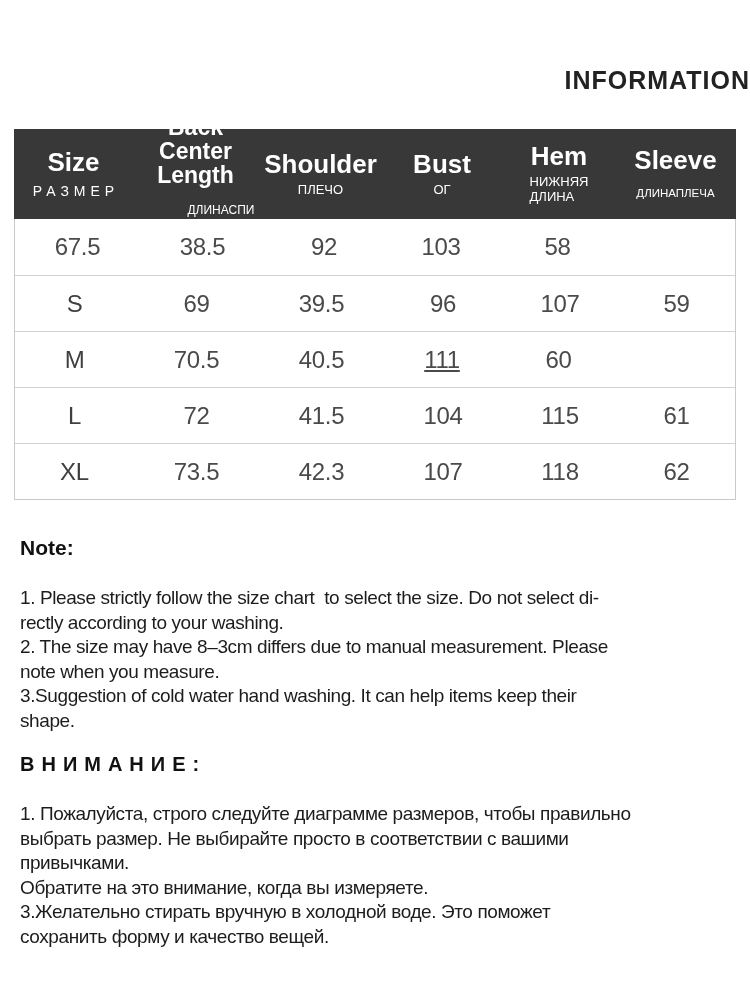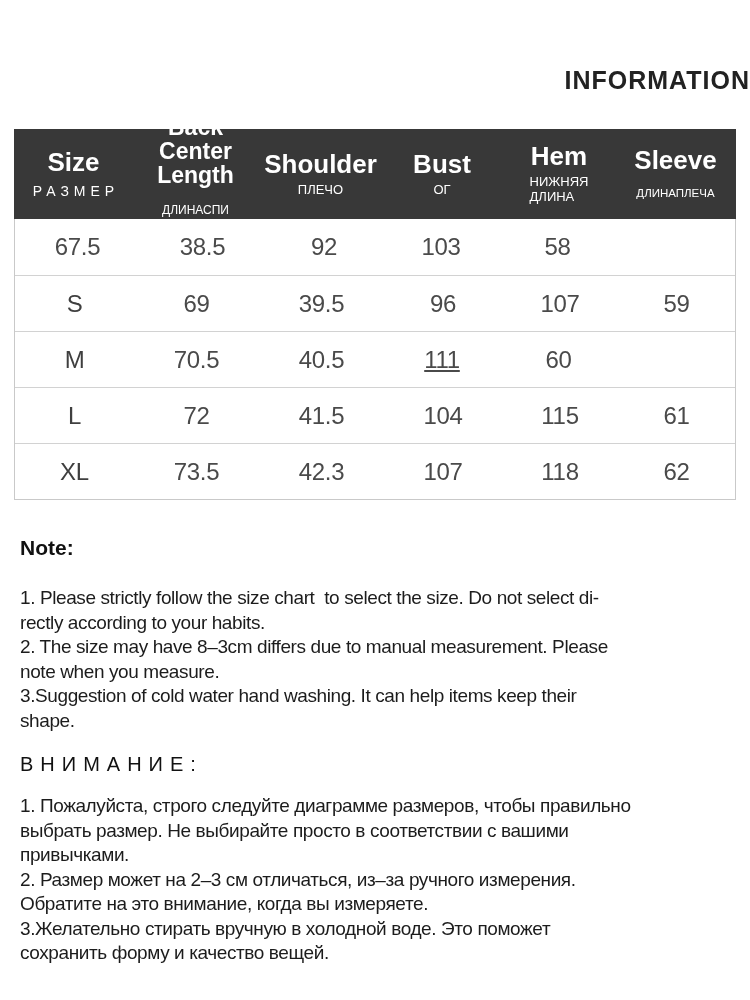--- a/index.html
+++ b/index.html
@@ -68,24 +68,24 @@
   .notes { margin:36px 20px 0; }
   .notes.attention { margin-top:20px; }
   .note-heading {
     font-size:21px;
     font-weight:700;
     color:#111111;
     margin-bottom:26px;
   }
   .attention-heading {
     font-size:20px;
-    font-weight:400;
+    font-weight:700;
     letter-spacing:7px;
     color:#111111;
-    margin-bottom:18px;
+    margin-bottom:26px;
   }
   .note-line {
     font-size:19px;
     line-height:24.5px;
     letter-spacing:-0.4px;
     color:#1c1c1c;
     white-space:pre;
   }
 </style>
 </head>
@@ -96,21 +96,21 @@
   <div class="title">INFORMATION</div>
 
   <div class="size-table">
     <div class="thead" id="thead">
         <div class="th" style="width: 119px;">
           <div class="main">
             <div>Size</div>
           </div>
           <div class="sub"><span class="subwrap"><div>РАЗМЕР</div></span></div>
         </div>
-        <div class="th" style="width: 125px;">
+        <div class="th" style="width: 125px; align-items: flex-end;">
           <div class="main">
             <div>Back Center</div>
             <div>Length</div>
           </div>
           <div class="sub"><span class="subwrap"><div>ДЛИНАСПИ</div><div>НЫ ЦЕНТРЫ</div></span></div>
         </div>
         <div class="th" style="width: 125px;">
           <div class="main">
             <div>Shoulder</div>
           </div>
@@ -174,34 +174,33 @@
           <div class="td" style="width: 116px;">118</div>
           <div class="td" style="width: 117px;">62</div>
         </div>
       </div>
   </div>
 
   <div class="notes">
     <div class="note-heading">Note:</div>
     <div id="note-lines">
         <div class="note-line">1. Please strictly follow the size chart  to select the size. Do not select di-</div>
-        <div class="note-line">rectly according to your habits.</div>
+        <div class="note-line">rectly according to your washing.</div>
         <div class="note-line">2. The size may have 8–3cm differs due to manual measurement. Please</div>
         <div class="note-line">note when you measure.</div>
         <div class="note-line">3.Suggestion of cold water hand washing. It can help items keep their</div>
         <div class="note-line">shape.</div>
       </div>
   </div>
 
   <div class="notes attention">
     <div class="attention-heading">ВНИМАНИЕ:</div>
     <div id="attention-lines">
         <div class="note-line">1. Пожалуйста, строго следуйте диаграмме размеров, чтобы правильно</div>
         <div class="note-line">выбрать размер. Не выбирайте просто в соответствии с вашими</div>
         <div class="note-line">привычками.</div>
-        <div class="note-line">2. Размер может на 2–3 см отличаться, из–за ручного измерения.</div>
         <div class="note-line">Обратите на это внимание, когда вы измеряете.</div>
         <div class="note-line">3.Желательно стирать вручную в холодной воде. Это поможет</div>
         <div class="note-line">сохранить форму и качество вещей.</div>
       </div>
   </div>
 
 </div>
 
 </body></html>

